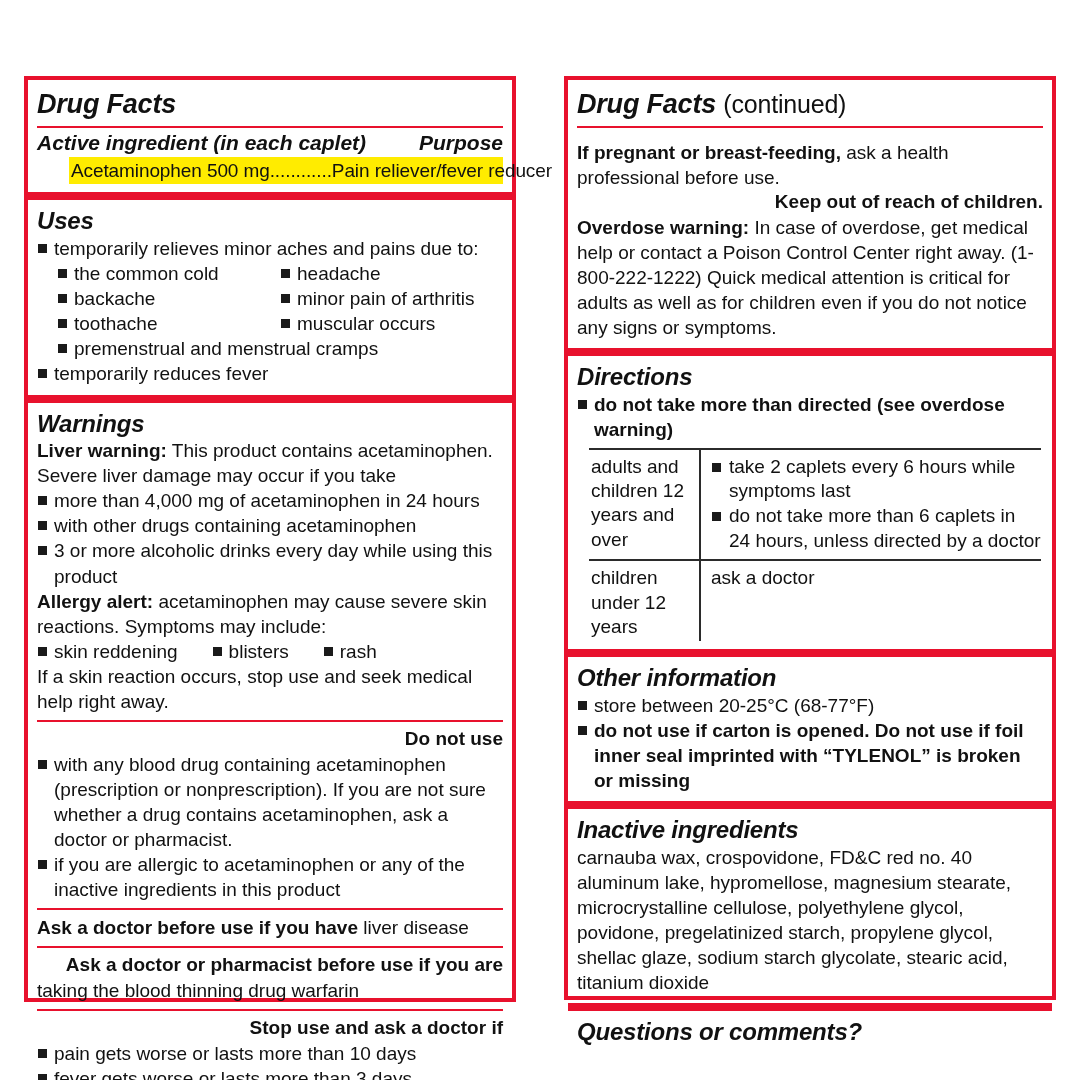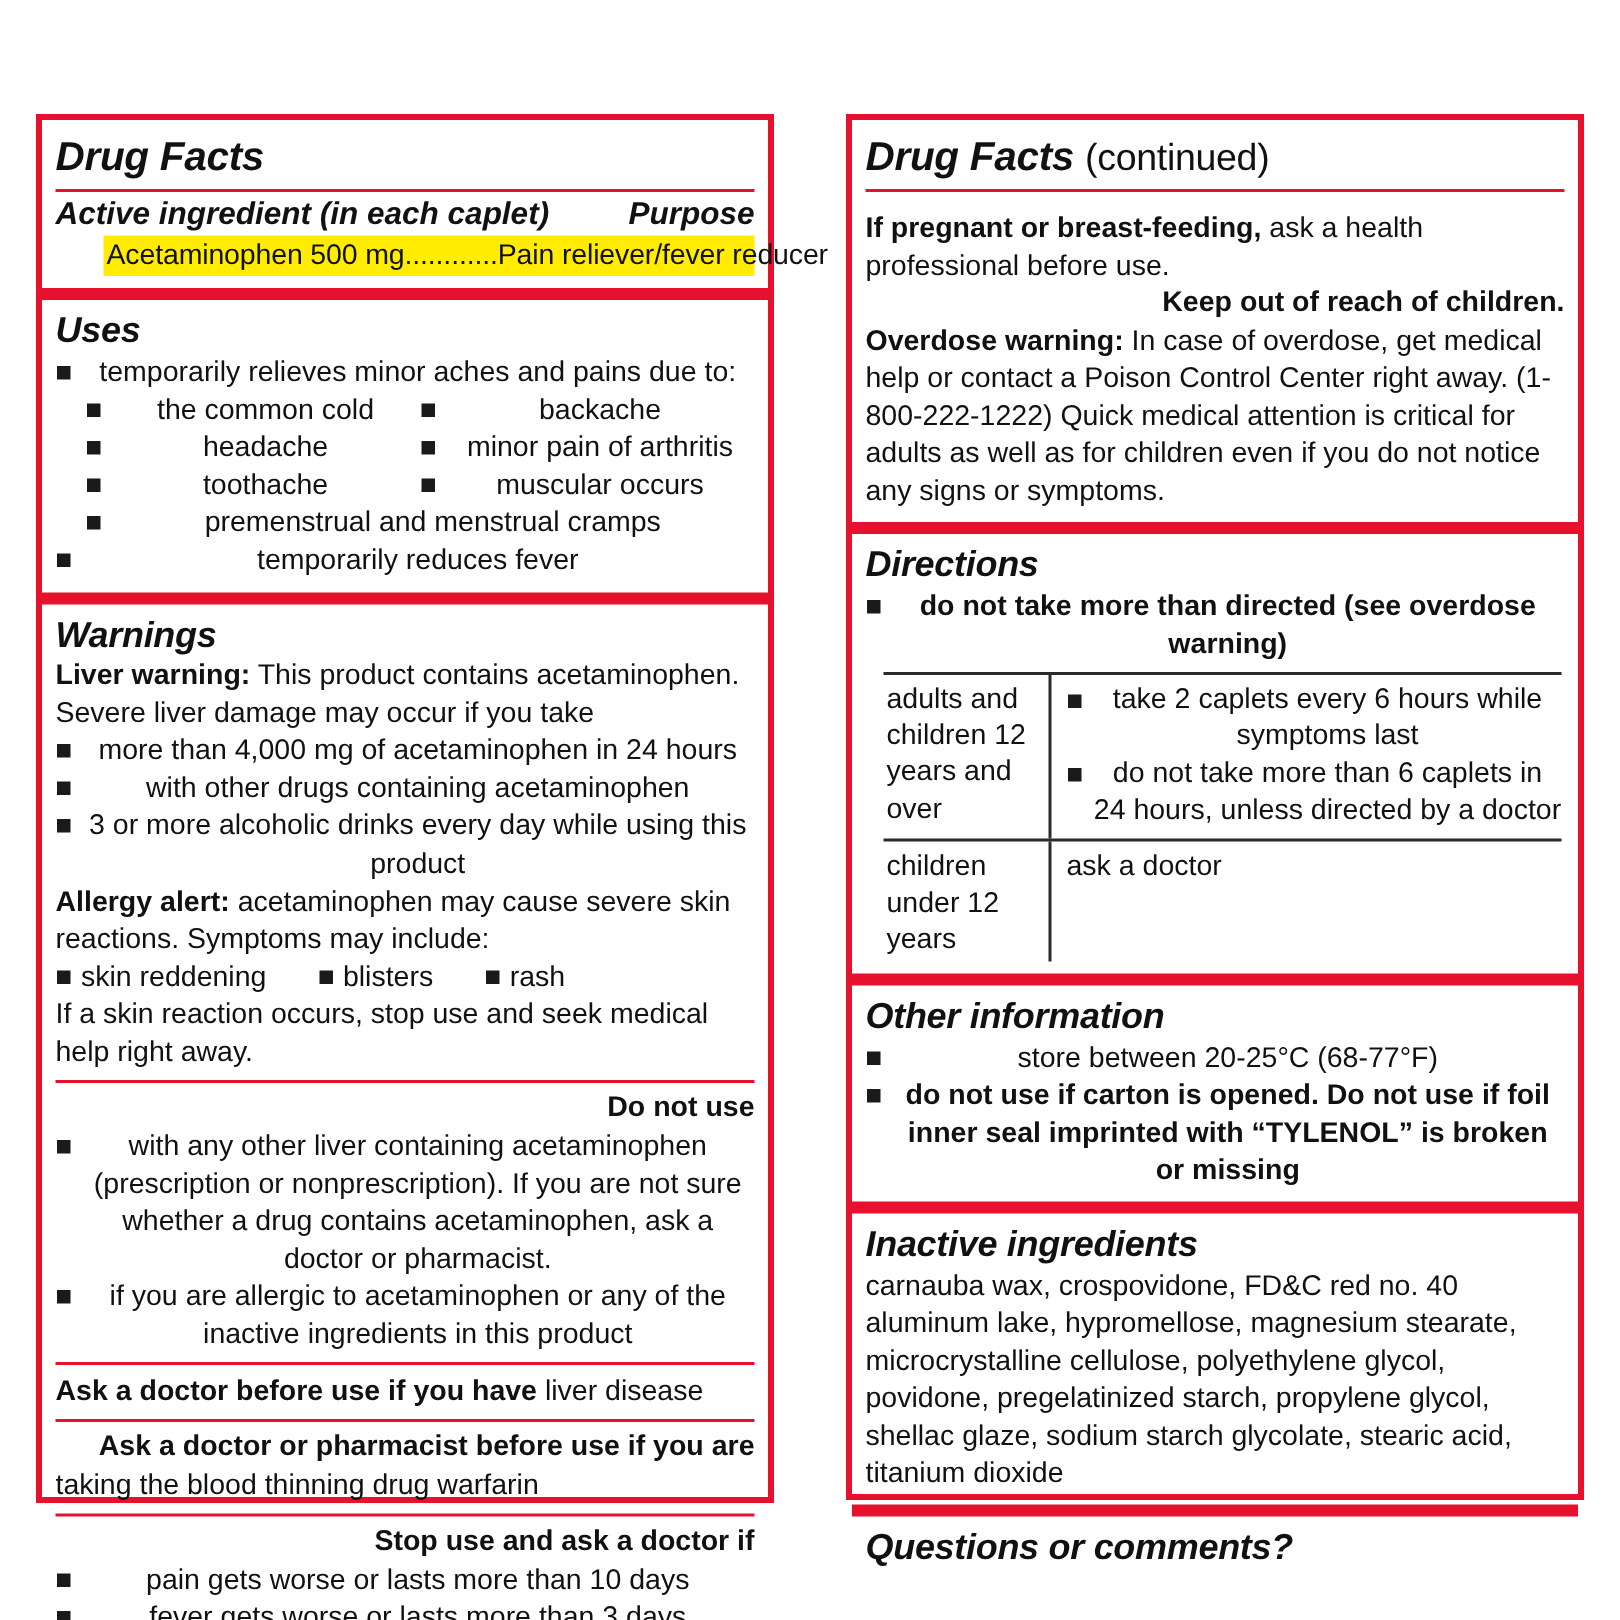--- a/index.html
+++ b/index.html
@@ -55,21 +55,21 @@
     line-height:1.15; padding:1px 0 1px 0; letter-spacing:-0.2px;
   }
   .sub-head {
     font-size:19px; font-weight:bold; line-height:1.3;text-align:right;
   }
   .txt { font-size:19px; line-height:1.32; }
   .txt b { font-weight:bold; }
 
   
   ul { list-style:none; }
-  li { font-size:19px; line-height:1.32; position:relative; padding-left:17px;text-align:center; }
+  li { font-size:19px; line-height:1.32; position:relative; padding-left:17px; }
   li::before {
     content:""; position:absolute; left:1px; top:8px;
     width:9px; height:9px; background:#1a1a1a;
   }
   li.b { font-weight:bold; }
 
   
   .cols2 { display:flex; flex-wrap:wrap; margin-left:20px; }
   .cols2 li { width:50%; }
   .cols3 { display:flex; }
@@ -114,22 +114,22 @@
     </div>
 
     <div class="block">
       <div class="block-inner">
         <div class="sec-head">Uses</div>
         <ul>
           <li>temporarily relieves minor aches and pains due to:</li>
         </ul>
         <ul class="cols2">
           <li>the common cold</li>
+          <li>headache</li>
           <li>backache</li>
-          <li>headache</li>
           <li>minor pain of arthritis</li>
           <li>toothache</li>
           <li>muscular occurs</li>
           <li style="width:100%">premenstrual and menstrual cramps</li>
         </ul>
         <ul>
           <li>temporarily reduces fever</li>
         </ul>
       </div>
     </div>
@@ -150,21 +150,21 @@
           <li>skin reddening</li>
           <li>blisters</li>
           <li>rash</li>
         </ul>
         <div class="txt">If a skin reaction occurs, stop use and seek medical help right away.</div>
 
         <div class="rule-red-thin"></div>
 
         <div class="sub-head">Do not use</div>
         <ul>
-          <li>with any other liver containing acetaminophen (prescription or nonprescription). If you are not sure whether a drug contains acetaminophen, ask a doctor or pharmacist.</li>
+          <li>with any blood drug containing acetaminophen (prescription or nonprescription). If you are not sure whether a drug contains acetaminophen, ask a doctor or pharmacist.</li>
           <li>if you are allergic to acetaminophen or any of the inactive ingredients in this product</li>
         </ul>
 
         <div class="rule-red-thin"></div>
 
         <div class="txt"><b>Ask a doctor before use if you have</b><span> liver disease</span></div>
 
         <div class="rule-red-thin"></div>
 
         <div class="sub-head">Ask a doctor or pharmacist before use if you are</div>

